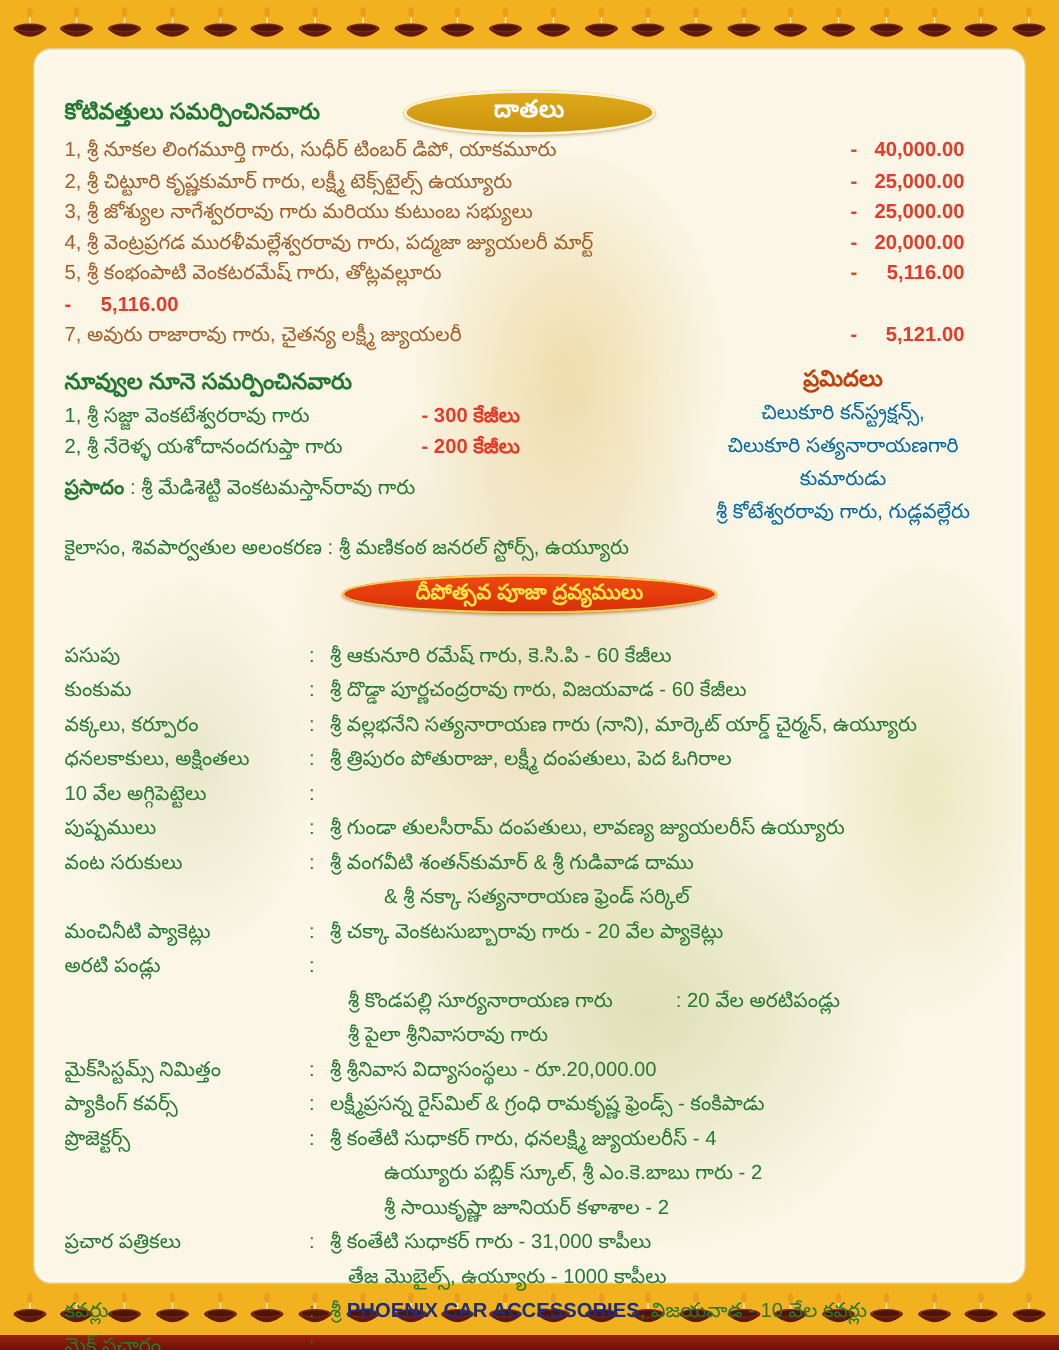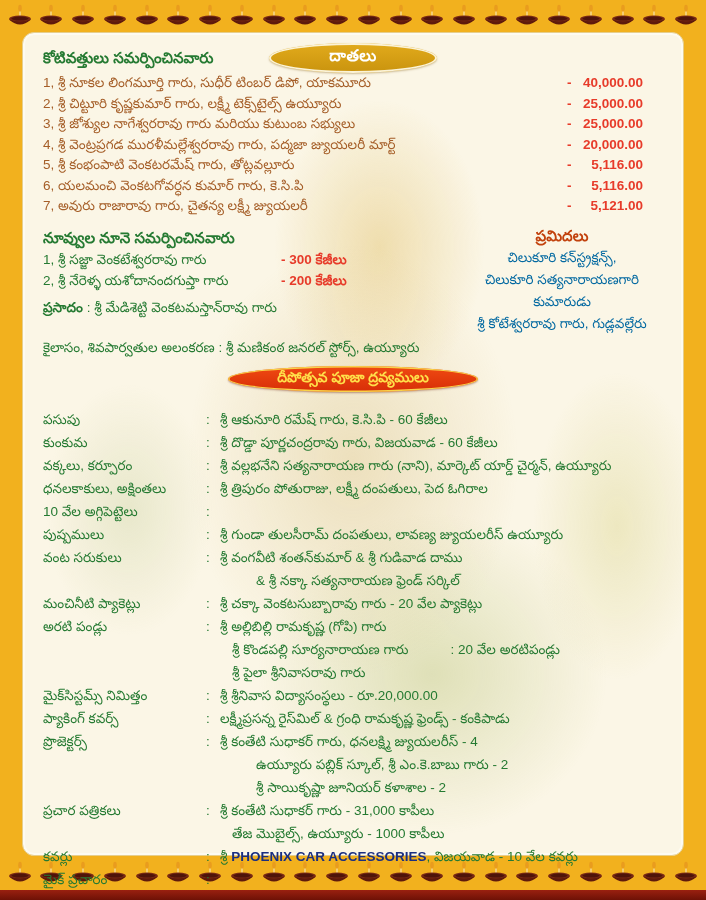--- a/index.html
+++ b/index.html
@@ -33,21 +33,21 @@
   .content{position:relative;z-index:2;padding:0 20px;height:100%;box-sizing:border-box;}
   
   .gold-badge{
     position:absolute;left:50%;top:-4px;transform:translateX(-50%);
     width:168px;height:30px;border-radius:50%;
     background:linear-gradient(#E2AB1C,#C9930E);
     box-shadow:inset 0 0 0 2px #FBF3D8, 0 1px 2px rgba(120,80,0,.35);
     display:flex;align-items:center;justify-content:center;
     color:#FFFFFF;font-weight:bold;font-size:16px;letter-spacing:.5px;
   }
-  .h-green{color:#257A32;font-weight:bold;font-size:15px;margin-top:14px;line-height:22px;}
+  .h-green{color:#257A32;font-weight:bold;font-size:15px;margin-top:31px;line-height:22px;}
   
   .donor-list{margin-top:4px;}
   .donor-row{display:flex;align-items:baseline;color:#A55E28;font-size:13.5px;line-height:20.5px;}
   .donor-name{flex:1;}
   .donor-amount{width:76px;margin-right:20px;display:flex;justify-content:space-between;color:#E73B2A;font-weight:bold;}
   
   .mid{display:flex;margin-top:6px;gap:46px;}
   .mid-left{width:372px;}
   .mid-right{flex:1;text-align:center;}
   .oil-row{display:flex;color:#257A32;font-size:13.5px;line-height:21px;}
@@ -434,21 +434,20 @@
           </span>
       </div>
       <div class="donor-row">
         <span class="donor-name"><span>5,</span> <span>శ్రీ కంభంపాటి వెంకటరమేష్ గారు, తోట్లవల్లూరు</span></span>
         <span class="donor-amount">
             <span>-</span>
             <span>5,116.00</span>
           </span>
       </div>
       <div class="donor-row">
-        <span class="donor-name"><span>6,</span> <span>యలమంచి వెంకటగోవర్ధన కుమార్ గారు, కె.సి.పి</span></span>
         <span class="donor-amount">
             <span>-</span>
             <span>5,116.00</span>
           </span>
       </div>
       <div class="donor-row">
         <span class="donor-name"><span>7,</span> <span>అవురు రాజారావు గారు, చైతన్య లక్ష్మీ జ్యుయలరీ</span></span>
         <span class="donor-amount">
             <span>-</span>
             <span>5,121.00</span>
@@ -530,21 +529,20 @@
       <div class="ml-extra indent">&amp; శ్రీ నక్కా సత్యనారాయణ ఫ్రెండ్ సర్కిల్</div>
 
       <div class="ml-row">
         <span class="ml-label">మంచినీటి ప్యాకెట్లు</span>
         <span class="ml-colon">:</span>
         <span class="ml-value">శ్రీ చక్కా వెంకటసుబ్బారావు గారు - 20 వేల ప్యాకెట్లు</span>
       </div>
       <div class="ml-row">
         <span class="ml-label">అరటి పండ్లు</span>
         <span class="ml-colon">:</span>
-        <span class="ml-value">శ్రీ అల్లిబిల్లి రామకృష్ణ (గోపి) గారు</span>
       </div>
       <div class="ml-extra">
         <span>శ్రీ కొండపల్లి సూర్యనారాయణ గారు</span><span class="ml-extra-qty">: 20 వేల అరటిపండ్లు</span>
       </div>
       <div class="ml-extra">శ్రీ పైలా శ్రీనివాసరావు గారు</div>
 
       <div class="ml-row">
         <span class="ml-label">మైక్‌సిస్టమ్స్ నిమిత్తం</span>
         <span class="ml-colon">:</span>
         <span class="ml-value">శ్రీ శ్రీనివాస విద్యాసంస్థలు - రూ.20,000.00</span>

